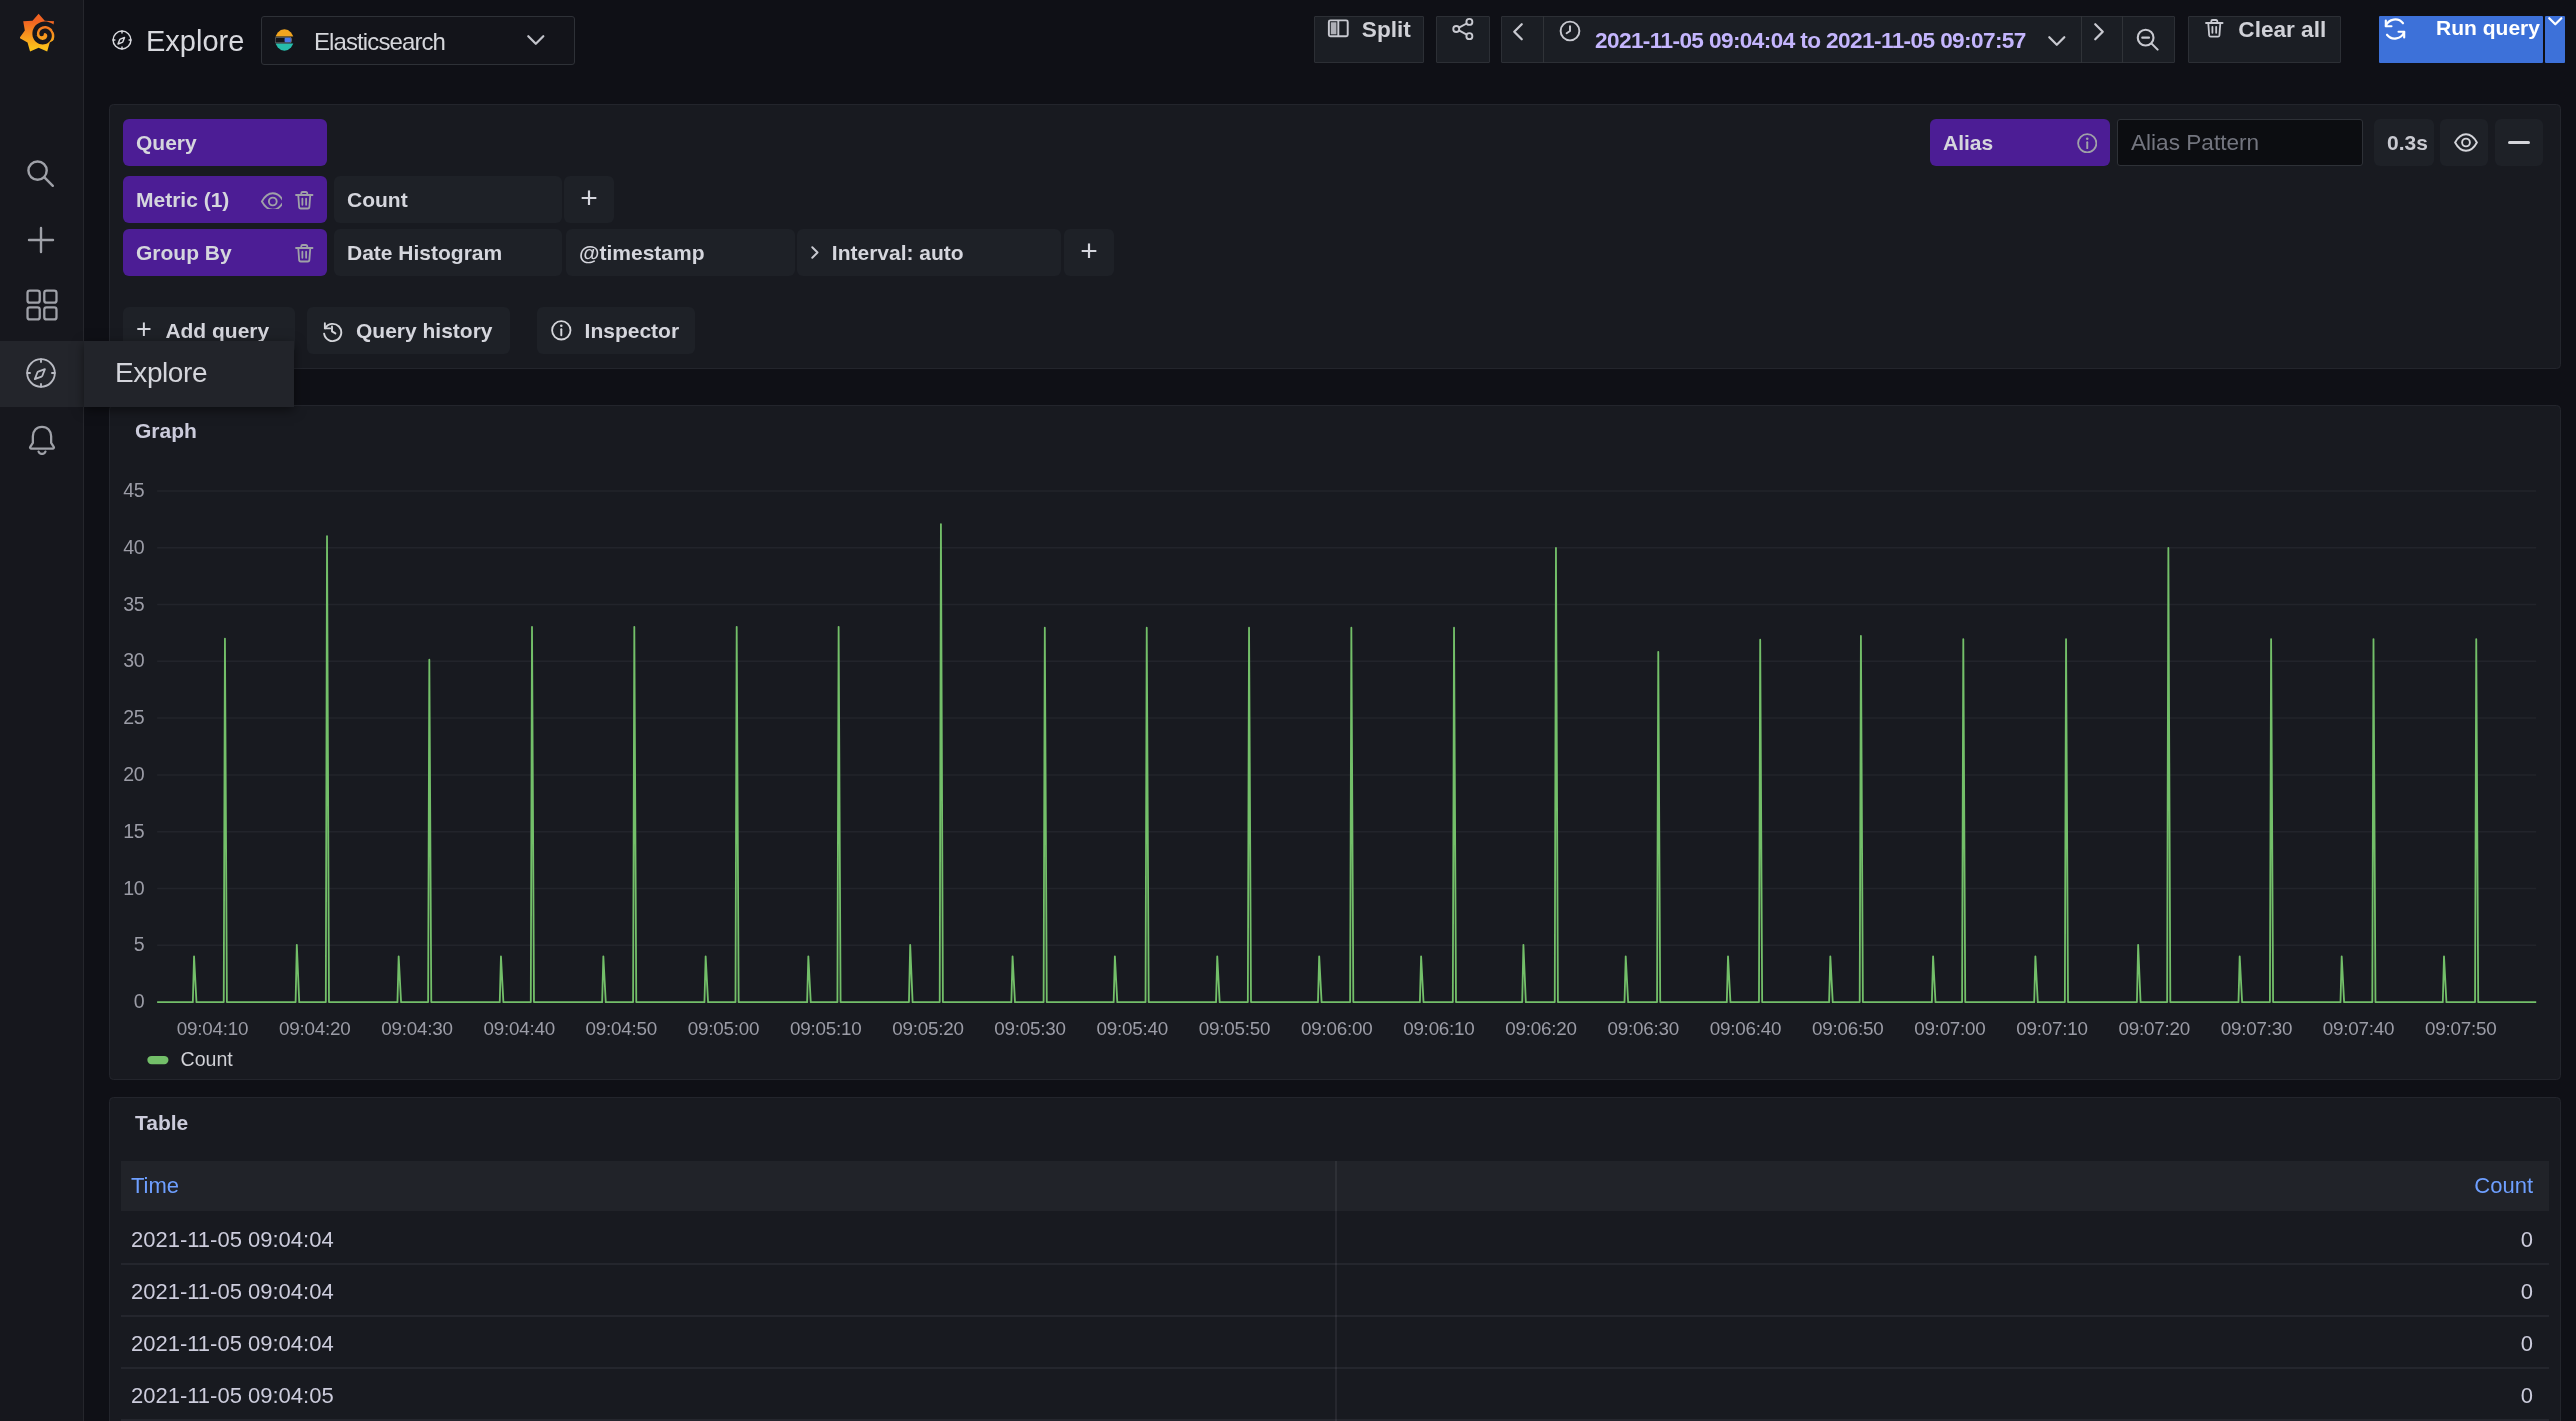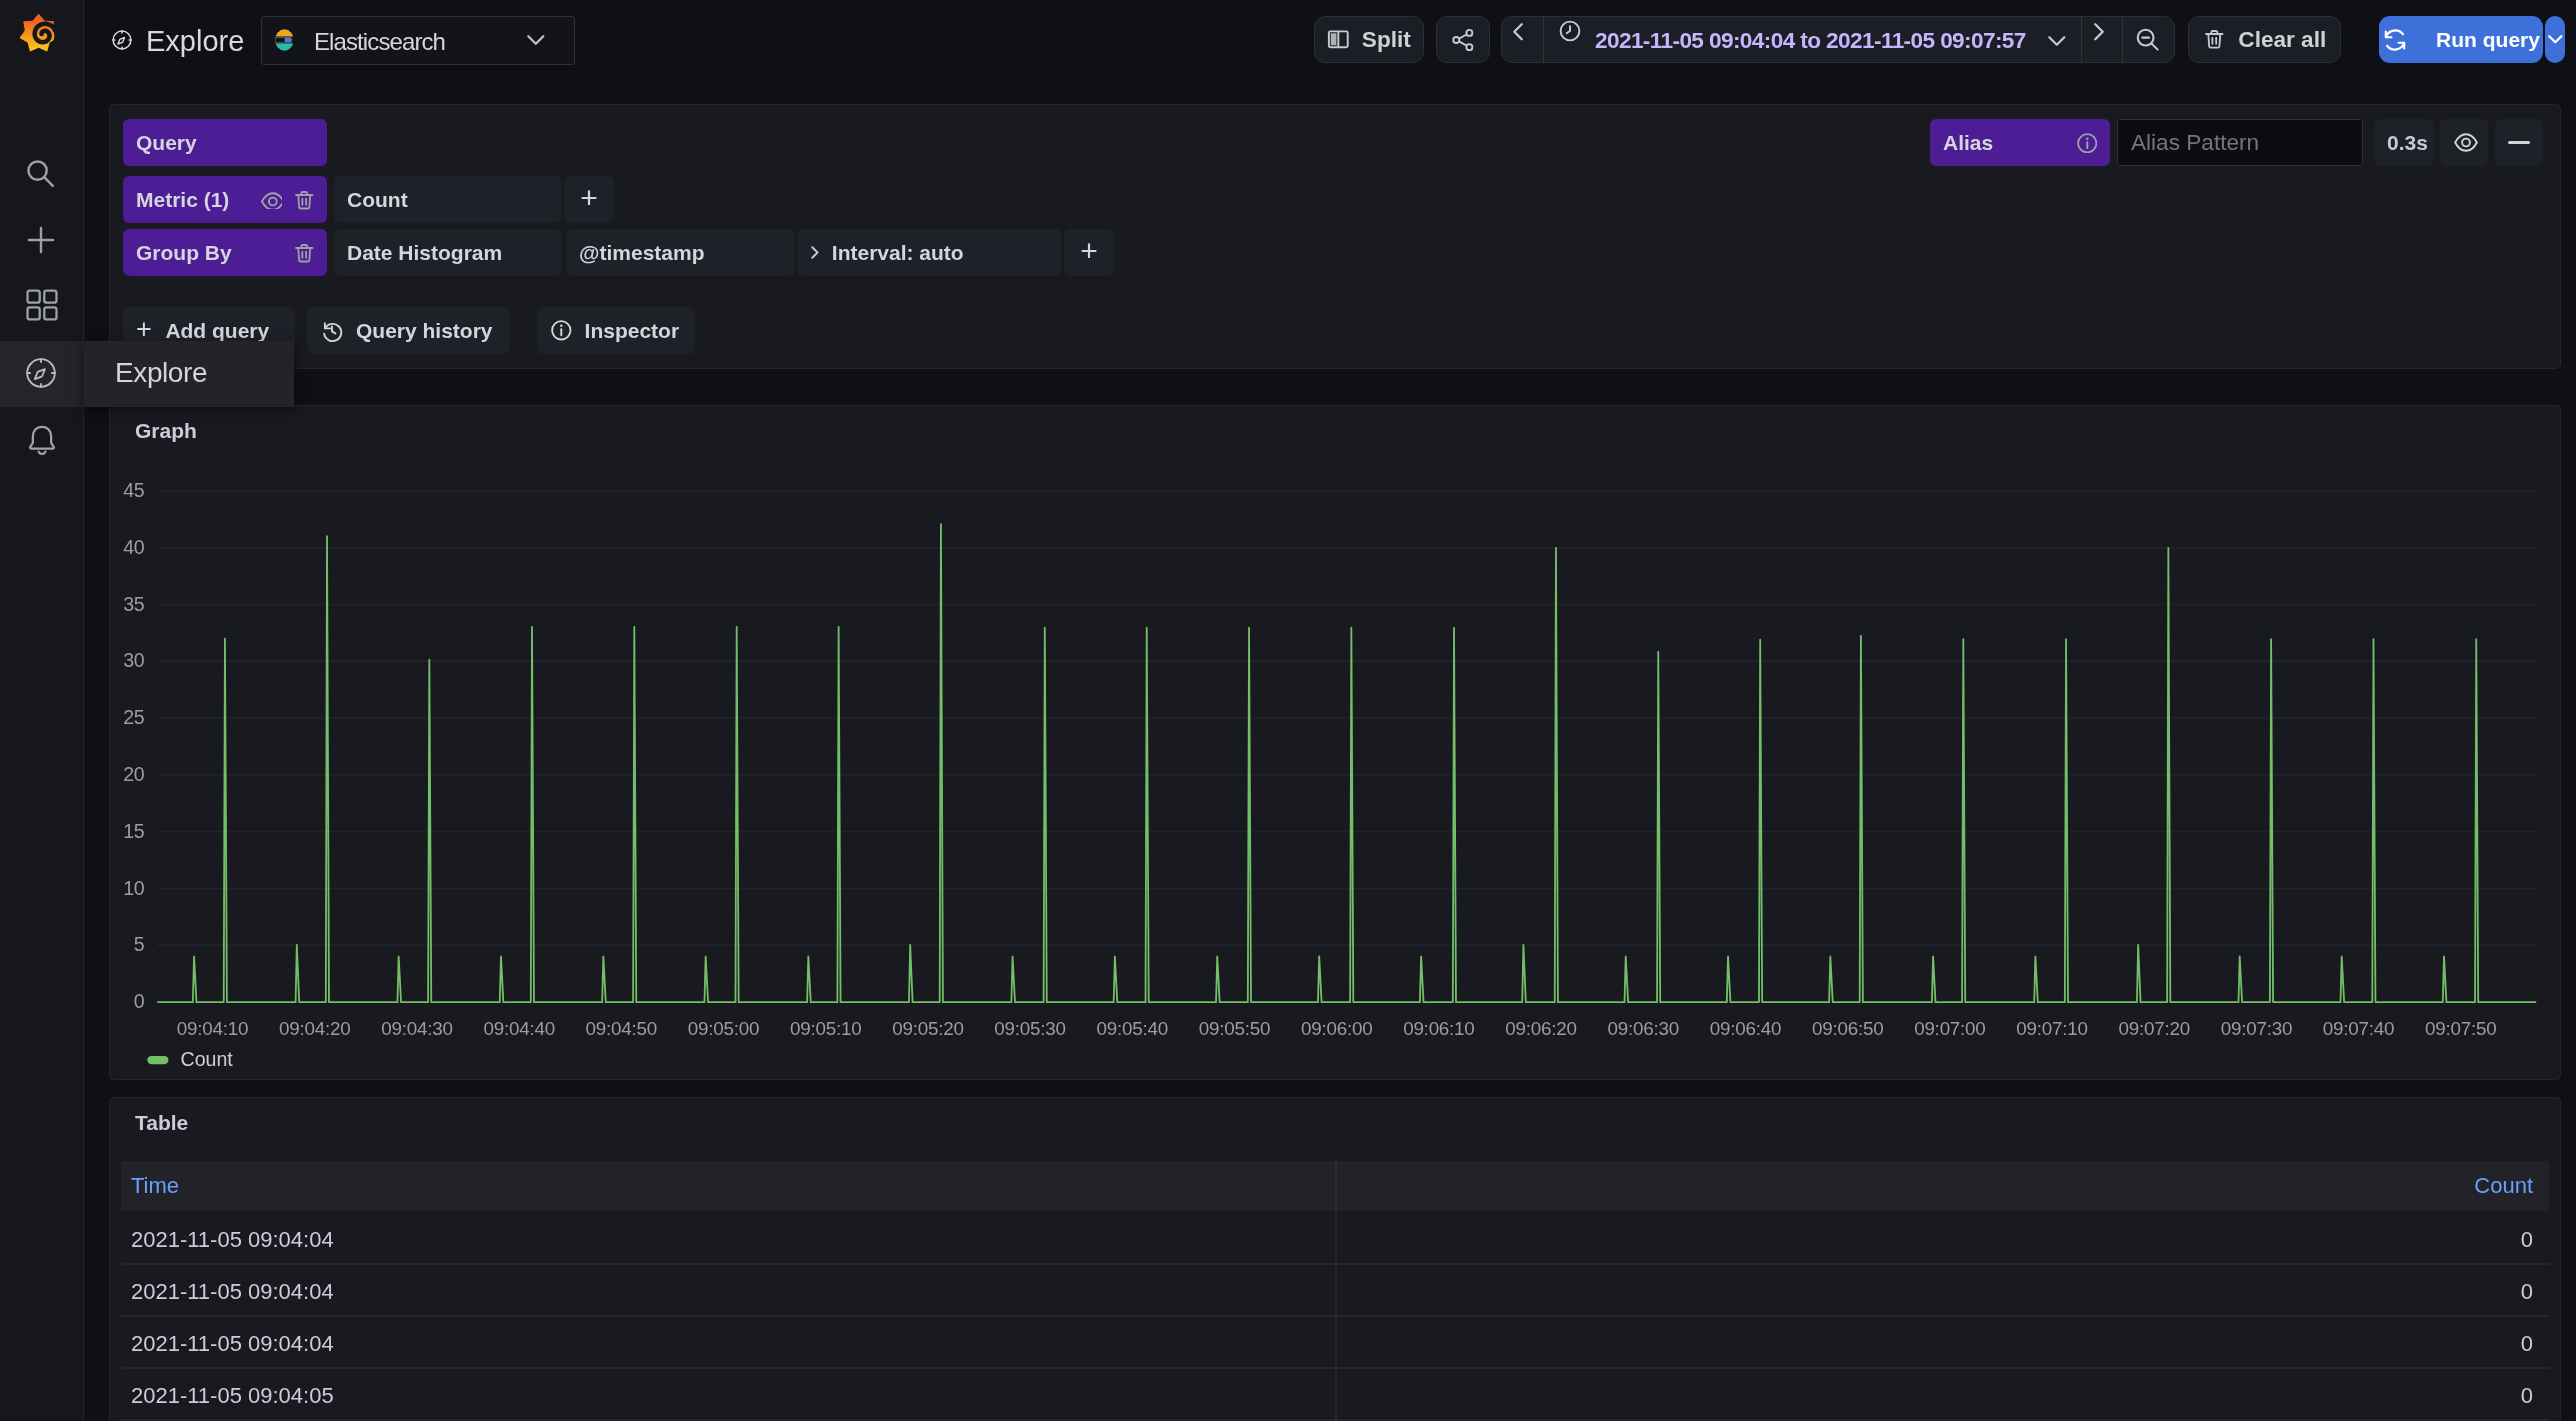--- a/index.html
+++ b/index.html
@@ -4,22 +4,22 @@
 *{box-sizing:border-box;font-family:"Liberation Sans",sans-serif}
 #root{position:absolute;width:2576px;height:1421px;left:0;top:0}
 .abs{position:absolute}
 .sidebar{left:0;top:0;width:84px;height:1421px;background:#16171d;border-right:1.5px solid #25262c}
 .icon{position:absolute;display:flex;align-items:center;justify-content:center}
 .lbl{position:absolute;background:#4c1d95;border-radius:6px;display:flex;align-items:center;
  font-size:21px;font-weight:700;color:#d5d6dd;padding:0 13px}
 .seg{position:absolute;background:#1e2127;border-radius:6px;display:flex;align-items:center;
  font-size:21px;font-weight:700;color:#d5d6dd;padding:0 13px}
 .inp{position:absolute;background:#0c0d11;border:1.5px solid #2e3137;border-radius:3px;display:flex;align-items:center;padding:0 13px}
-.tbtn{position:absolute;background:#1b1e24;border:1.5px solid #2c2f35;border-radius:11px;display:flex;
- align-items:center;justify-content:center;color:#d0d1d7;font-size:22.6px;font-weight:700}
+.tbtn{position:absolute;background:#1b1e24;border:1.5px solid #2c2f35;border-radius:1px;display:flex;
+ justify-content:center;color:#d0d1d7;font-size:22.6px;font-weight:700}
 .panel{position:absolute;background:#181a20;border:1.5px solid #23252c;border-radius:4.5px}
 .ptitle{position:absolute;font-size:21px;font-weight:700;color:#ccccdc}
 .cell{position:absolute;font-size:22px;color:#ccccdc}
 </style></head><body>
 <div id="root">
 <div class="abs sidebar"></div>
 <div class="icon" style="left:20.3px;top:12px">
       <svg width="38" height="41" viewBox="0 0 50 55" fill="none">
 <defs>
           <linearGradient id="gg" x1="0" y1="1" x2="0" y2="0">

